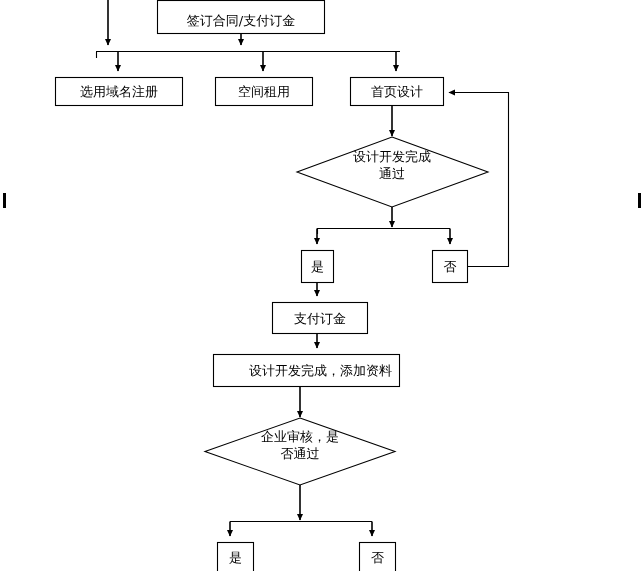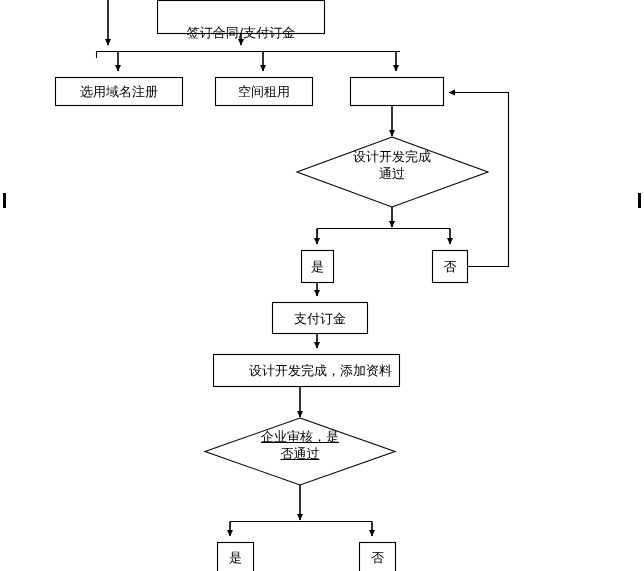--- a/index.html
+++ b/index.html
@@ -113,39 +113,40 @@
 
       <line x1="230" y1="521.5" x2="230" y2="536" stroke-width="1.6" marker-end="url(#arrowhead)"></line>
       <line x1="372" y1="521.5" x2="372" y2="536" stroke-width="1.6" marker-end="url(#arrowhead)"></line>
 
       <rect x="217.5" y="542.5" width="36" height="34" fill="#ffffff"></rect>
       <rect x="359.5" y="542.5" width="36" height="34" fill="#ffffff"></rect>
 
     </g>
   </svg>
 
-  <div class="node-label" style="left:157px; top:12px; width:168px; height:40px;">签订合同/支付订金</div>
+  <div class="node-label" style="left:157px; top:0px; width:168px; height:40px;">签订合同/支付订金</div>
 
   <div class="node-label" style="left:55px; top:77px; width:128px; height:29px;">选用域名注册</div>
 
   <div class="node-label" style="left:215px; top:77px; width:98px; height:29px;">空间租用</div>
 
+  <div class="node-label" style="left:350px; top:77px; width:94px; height:29px;">首页设计</div>
 
   <div class="node-label" style="left:317px; top:144px; width:150px; height:42px;">设计开发完成
 通过</div>
 
   <div class="node-label label-sm" style="left:301px; top:250px; width:33px; height:33px;">是</div>
 
   <div class="node-label label-sm" style="left:432px; top:250px; width:36px; height:33px;">否</div>
 
   <div class="node-label" style="left:272px; top:302px; width:96px; height:32px;">支付订金</div>
 
   <div class="node-label" style="left:213px; top:354px; width:215px; height:33px;">设计开发完成，添加资料</div>
 
-  <div class="node-label" style="left:225px; top:424px; width:150px; height:42px;text-decoration:underline;">企业审核，是
+  <div class="node-label" style="left:225px; top:424px; width:150px; height:42px;">企业审核，是
 否通过</div>
 
   <div class="node-label label-sm" style="left:217px; top:544px; width:37px; height:26px;">是</div>
 
   <div class="node-label label-sm" style="left:359px; top:544px; width:37px; height:26px;">否</div>
 
   <div class="edge-tick" style="left:3px; top:193px;"></div>
   <div class="edge-tick" style="left:638px; top:193px;"></div>
 
 </div>

